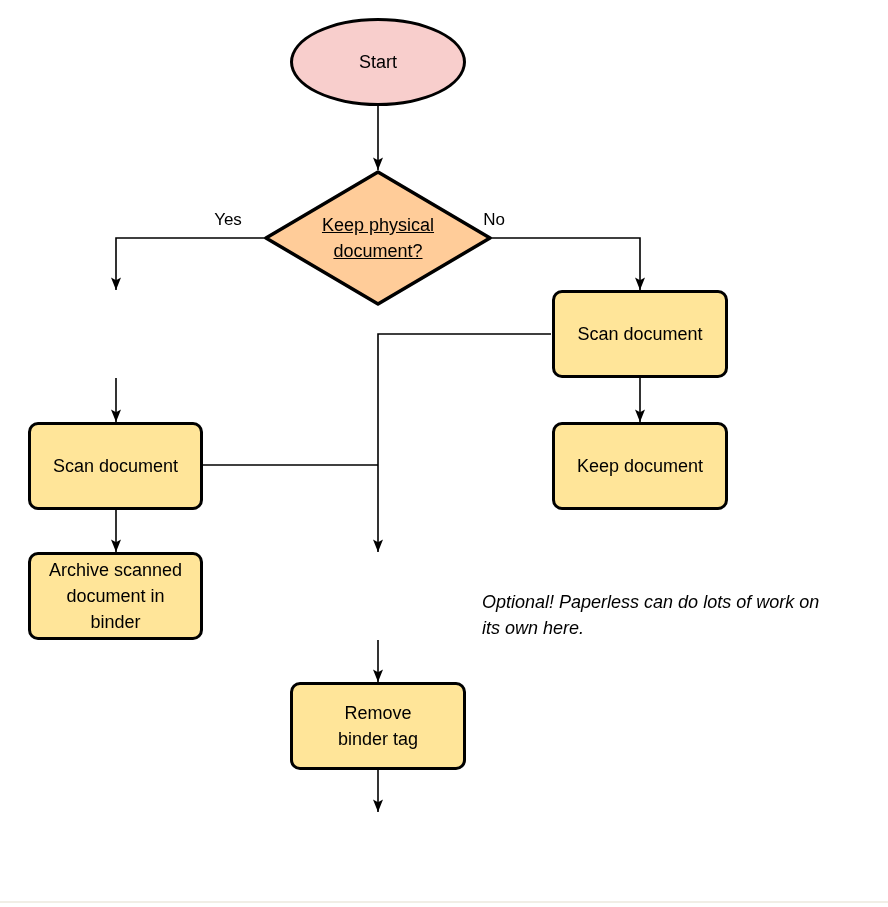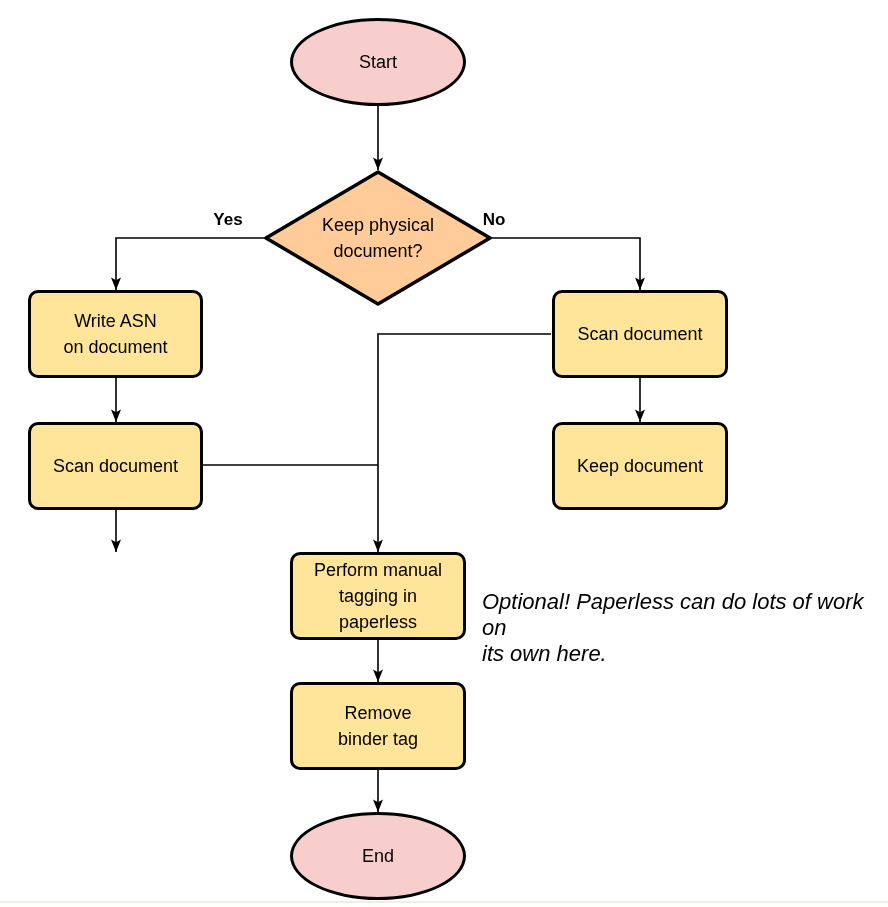--- a/index.html
+++ b/index.html
@@ -28,27 +28,27 @@
     display:flex;align-items:center;justify-content:center;
     border:3px solid var(--stroke);
     text-align:center;
     font-size:18px;line-height:26px;
   }
   .node .label{white-space:pre-line;}
   .process{background:var(--process-fill);border-radius:10px;}
   .terminal{background:var(--terminal-fill);border-radius:50%;}
   .decision-label{
     position:absolute;display:flex;align-items:center;justify-content:center;
-    text-align:center;font-size:18px;line-height:26px;white-space:pre-line;
+    text-align:center;font-size:18px;line-height:26px;white-space:pre-line;text-decoration:underline;
   }
   .edge-label{
-    position:absolute;text-align:center;font-size:17px;line-height:22px;font-weight:bold;
+    position:absolute;text-align:center;font-size:17px;line-height:22px;
   }
   .note{
-    position:absolute;font-style:italic;font-size:22px;line-height:26px;
+    position:absolute;font-style:italic;font-size:18px;line-height:26px;
     white-space:pre-line;
   }
   .bottom-rule{
     position:absolute;left:0;top:901px;width:888px;height:2px;
     background:#f1eee6;
   }
 </style>
 </head>
 <body>
 
@@ -78,50 +78,43 @@
   <div class="node terminal" style="left:290px;top:18px;width:176px;height:88px">
     <span class="label">Start</span>
   </div>
 
   <div class="decision-label" style="left:266px;top:172px;width:224px;height:132px">Keep physical
 document?</div>
 
   <div class="edge-label" style="left:197px;top:209px;width:62px">Yes</div>
   <div class="edge-label" style="left:463px;top:209px;width:62px">No</div>
 
-  <div class="node process" style="left:28px;top:290px;width:175px;height:88px">
-    <span class="label">Write ASN
-on document</span>
-  </div>
 
   <div class="node process" style="left:552px;top:290px;width:176px;height:88px">
     <span class="label">Scan document</span>
   </div>
 
   <div class="node process" style="left:28px;top:422px;width:175px;height:88px">
     <span class="label">Scan document</span>
   </div>
 
   <div class="node process" style="left:552px;top:422px;width:176px;height:88px">
     <span class="label">Keep document</span>
   </div>
 
+  <div class="node process" style="left:28px;top:552px;width:175px;height:88px">
+    <span class="label">Archive scanned
+document in
+binder</span>
+  </div>
 
-  <div class="node process" style="left:290px;top:552px;width:176px;height:88px">
-    <span class="label">Perform manual
-tagging in
-paperless</span>
-  </div>
 
   <div class="note" style="left:482px;top:589px;width:402px">Optional! Paperless can do lots of work on
 its own here.</div>
 
   <div class="node process" style="left:290px;top:682px;width:176px;height:88px">
     <span class="label">Remove
 binder tag</span>
   </div>
 
-  <div class="node terminal" style="left:290px;top:812px;width:176px;height:88px">
-    <span class="label">End</span>
-  </div>
 
   <div class="bottom-rule"></div>
 </div>
 
 </body></html>

